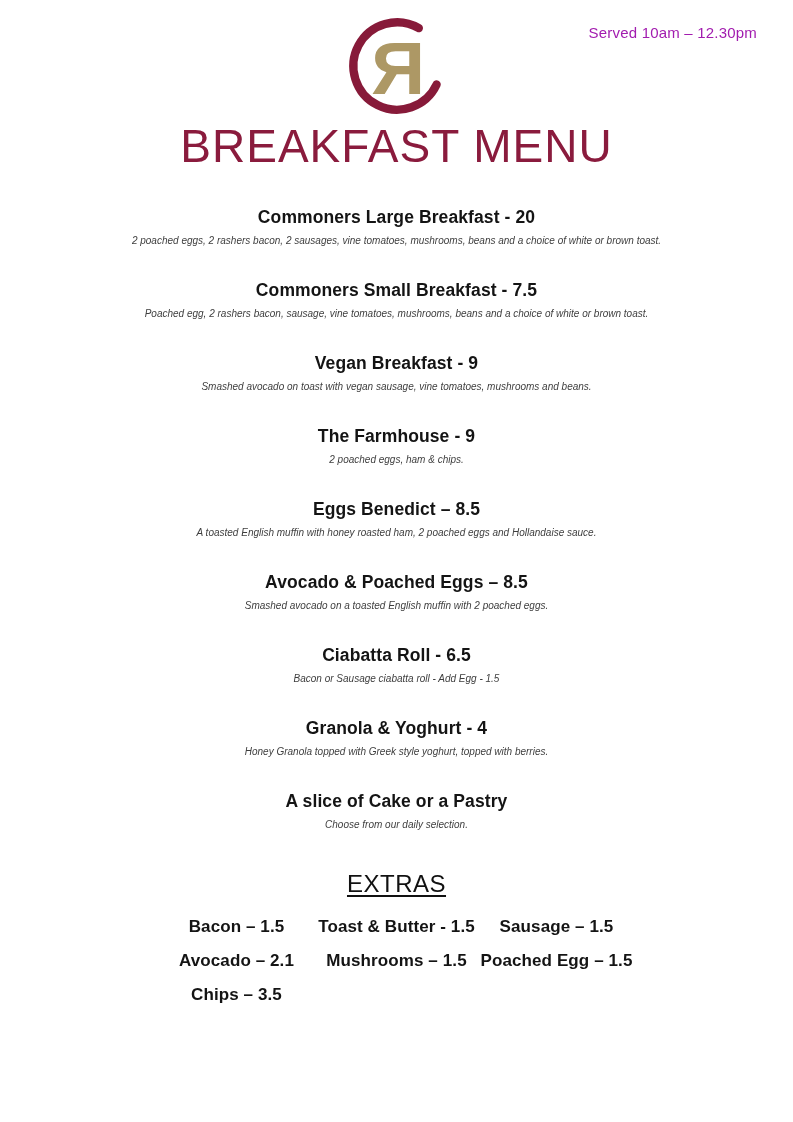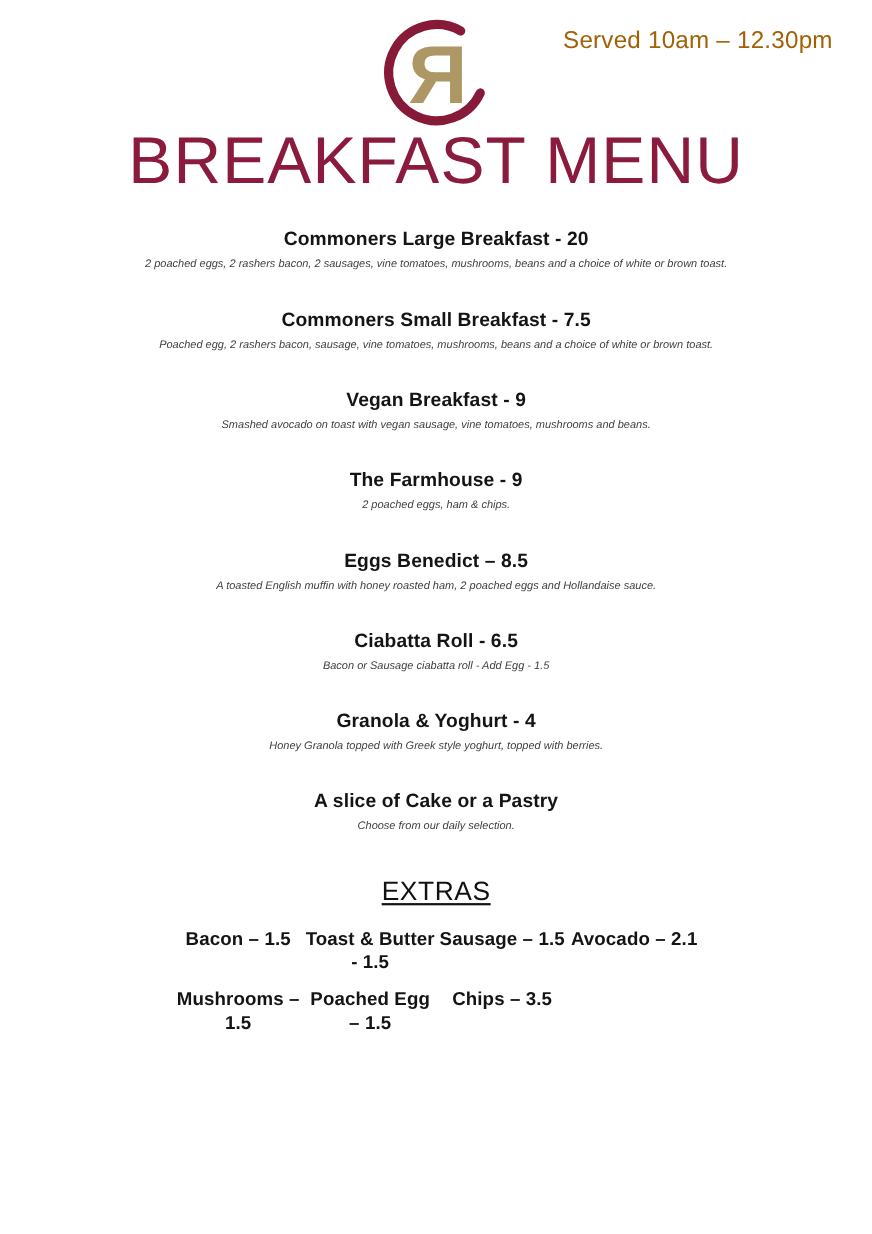--- a/index.html
+++ b/index.html
@@ -12,23 +12,23 @@
     background: #ffffff;
     overflow: hidden;
     font-family: "Liberation Sans", sans-serif;
     color: #161616;
   }
 
   .served {
     position: absolute;
     top: 24px;
     right: 36px;
-    font-size: 22px;
+    font-size: 15px;
     letter-spacing: 0.2px;
-    color: #a16207;
+    color: #a21caf;
   }
 
   .logo-wrap {
     width: 104px;
     height: 104px;
     margin: 14px auto 0;
   }
   .logo-wrap svg { display: block; width: 104px; height: 104px; }
   .logo-c {
     fill: none;
@@ -40,21 +40,21 @@
     fill: #ad9865;
     font-family: "Liberation Sans", "DejaVu Sans", sans-serif;
     font-size: 72px;
     font-weight: 700;
     text-anchor: middle;
   }
 
   .title {
     margin: 3px 0 0;
     text-align: center;
-    font-size: 60px;
+    font-size: 46px;
     line-height: 50px;
     font-weight: 400;
     letter-spacing: 1px;
     color: #8a1b3d;
   }
 
   .menu {
     width: 580px;
     margin: 36px auto 0;
     text-align: center;
@@ -86,21 +86,21 @@
     font-weight: 400;
     letter-spacing: 0.5px;
     text-decoration: underline;
     text-underline-offset: 3px;
     color: #111111;
   }
   .extras-grid {
     width: 480px;
     margin: 18px auto 0;
     display: grid;
-    grid-template-columns: 1fr 1fr 1fr 1fr;
+    grid-template-columns: 1fr 1fr 1fr;
     row-gap: 13px;
     text-align: center;
   }
   .extra-item {
     font-size: 17px;
     line-height: 21px;
     font-weight: 700;
     letter-spacing: 0.1px;
     color: #141414;
   }
@@ -141,20 +141,24 @@
     <div class="item">
       <h2>The Farmhouse - 9</h2>
       <p>2 poached eggs, ham &amp; chips.</p>
     </div>
 
     <div class="item">
       <h2>Eggs Benedict – 8.5</h2>
       <p>A toasted English muffin with honey roasted ham, 2 poached eggs and Hollandaise sauce.</p>
     </div>
 
+    <div class="item">
+      <h2>Avocado &amp; Poached Eggs – 8.5</h2>
+      <p>Smashed avocado on a toasted English muffin with 2 poached eggs.</p>
+    </div>
 
     <div class="item">
       <h2>Ciabatta Roll - 6.5</h2>
       <p>Bacon or Sausage ciabatta roll - Add Egg - 1.5</p>
     </div>
 
     <div class="item">
       <h2>Granola &amp; Yoghurt - 4</h2>
       <p>Honey Granola topped with Greek style yoghurt, topped with berries.</p>
     </div>

